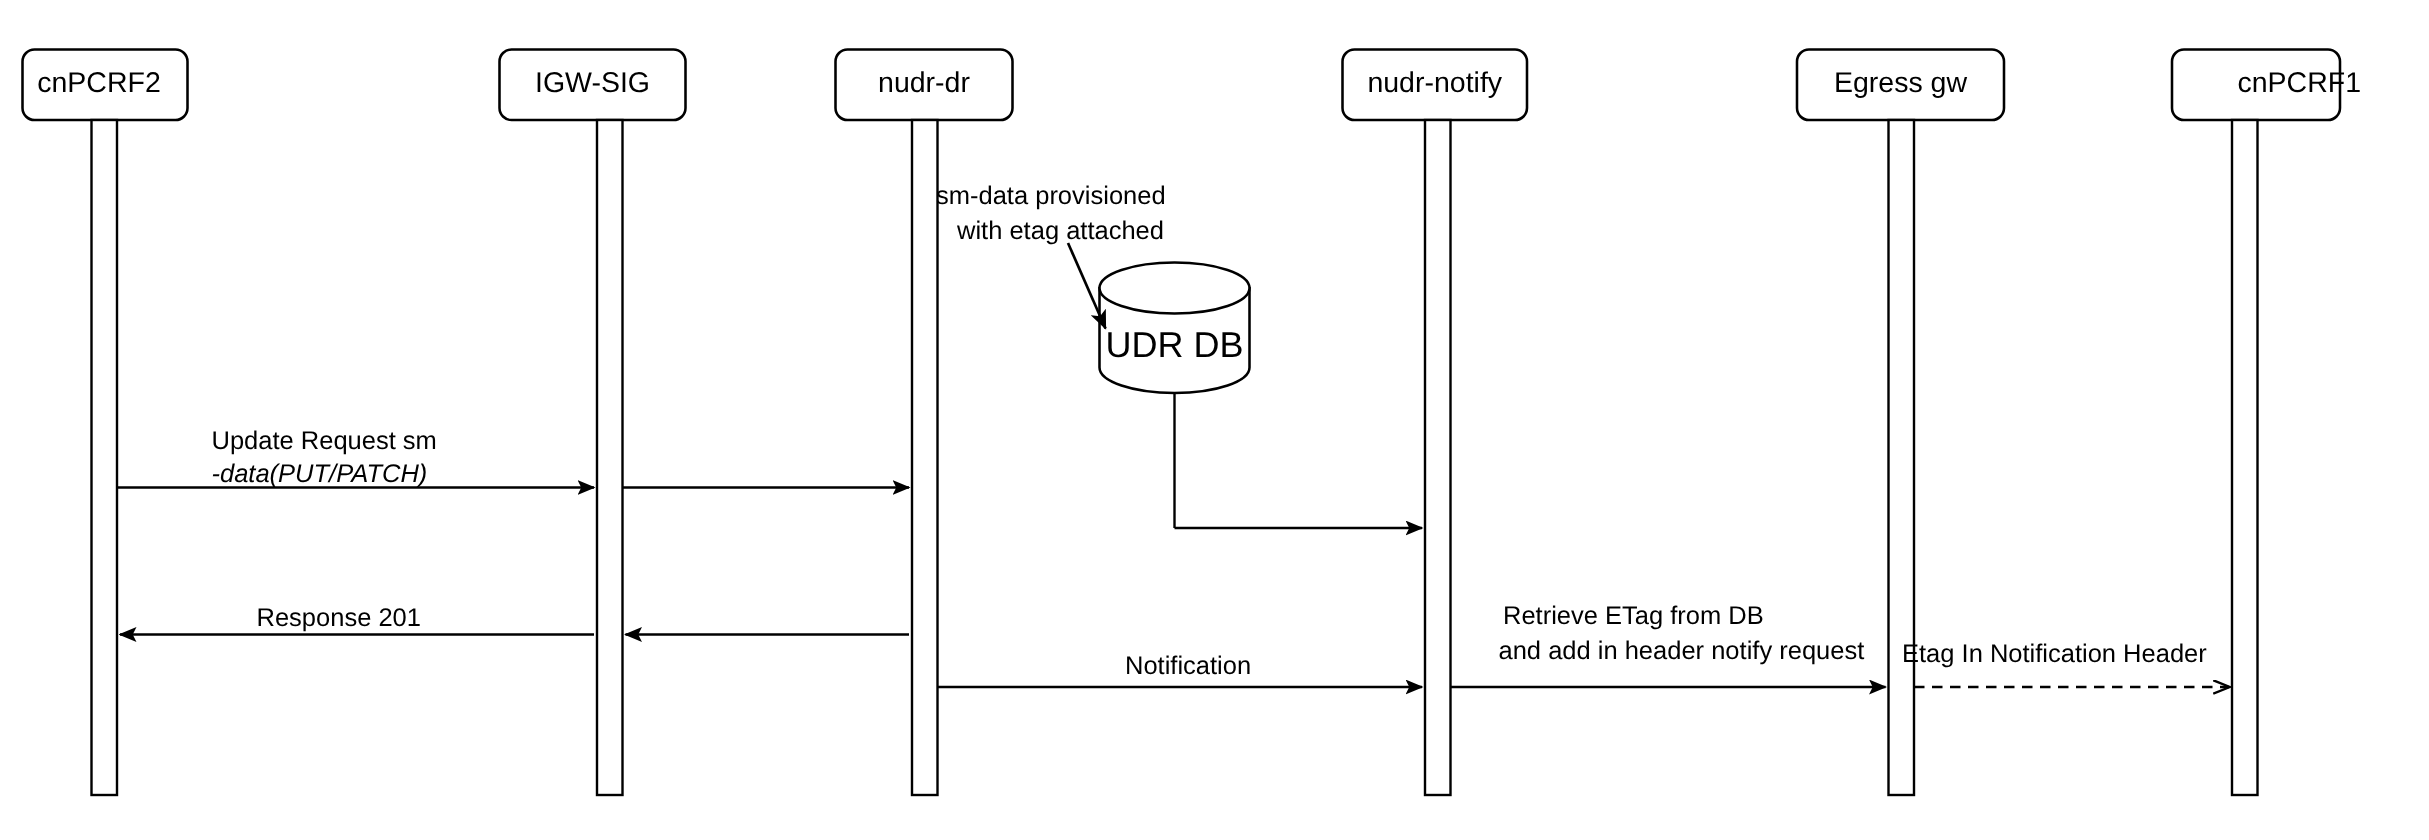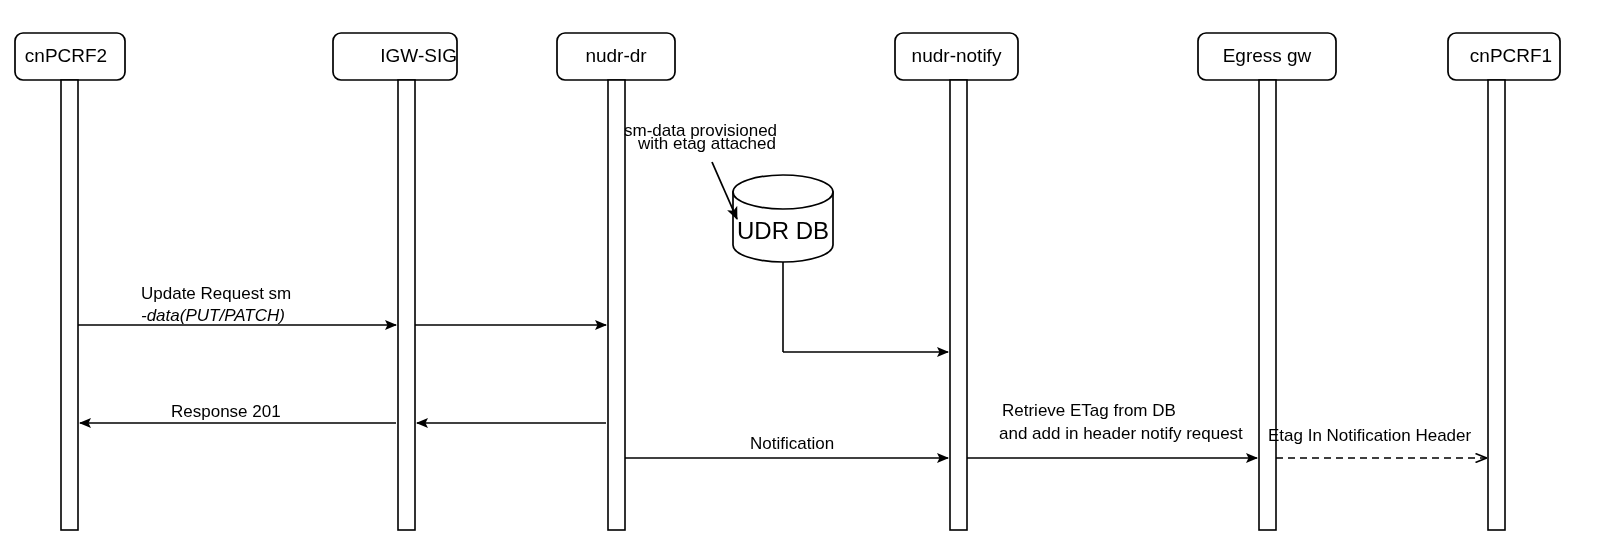--- a/index.html
+++ b/index.html
@@ -81,30 +81,30 @@
     <line x1="606" y1="423" x2="417" y2="423" stroke="#000" stroke-width="1.7" marker-end="url(#arrowFilledLeft)"></line>
     <line x1="396" y1="423" x2="80" y2="423" stroke="#000" stroke-width="1.7" marker-end="url(#arrowFilledLeft)"></line>
 
     <line x1="625" y1="458" x2="948" y2="458" stroke="#000" stroke-width="1.7" marker-end="url(#arrowFilled)"></line>
     <line x1="967" y1="458" x2="1257" y2="458" stroke="#000" stroke-width="1.7" marker-end="url(#arrowFilled)"></line>
 
     <line x1="1276" y1="458" x2="1486" y2="458" stroke="#000" stroke-width="1.7" stroke-dasharray="7,5" marker-end="url(#arrowOpen)"></line>
   </svg>
 
   <div class="txt part-label" style="left:11px;top:45px;width:110px;">cnPCRF2</div>
-  <div class="txt part-label" style="left:333px;top:45px;width:124px;text-align:right;">IGW-SIG</div>
+  <div class="txt part-label" style="left:333px;top:45px;width:124px;">IGW-SIG</div>
   <div class="txt part-label" style="left:557px;top:45px;width:118px;">nudr-dr</div>
   <div class="txt part-label" style="left:895px;top:45px;width:123px;">nudr-notify</div>
   <div class="txt part-label" style="left:1198px;top:45px;width:138px;">Egress gw</div>
-  <div class="txt part-label" style="left:1448px;top:45px;width:126px;">cnPCRF1</div>
+  <div class="txt part-label" style="left:1448px;top:45px;width:126px;text-align:right;">cnPCRF1</div>
 
   <div class="txt db-label" style="left:733px;top:217px;width:100px;text-align:center;">UDR DB</div>
 
   <div class="txt note-label" style="left:624px;top:119px;">sm-data provisioned</div>
-  <div class="txt note-label" style="left:638px;top:132px;">with etag attached</div>
+  <div class="txt note-label" style="left:638px;top:142px;">with etag attached</div>
 
   <div class="txt msg-label" style="left:141px;top:284px;">Update Request sm</div>
   <div class="txt msg-label" style="left:141px;top:306px;font-style:italic;">-data(PUT/PATCH)</div>
 
   <div class="txt msg-label" style="left:787px;top:340px;"></div>
 
   <div class="txt msg-label" style="left:171px;top:402px;">Response 201</div>
 
   <div class="txt msg-label" style="left:750px;top:434px;">Notification</div>
 

